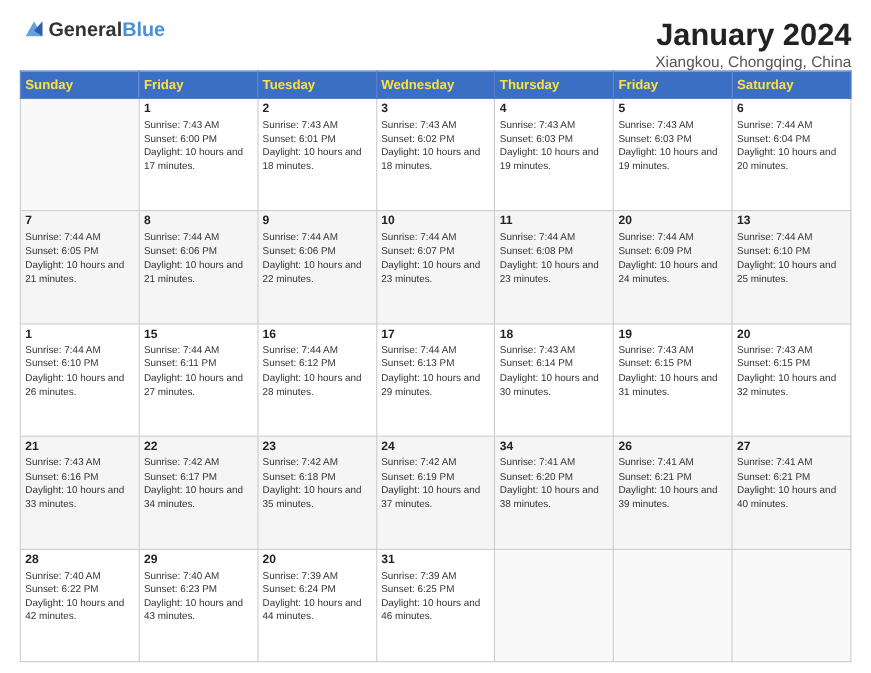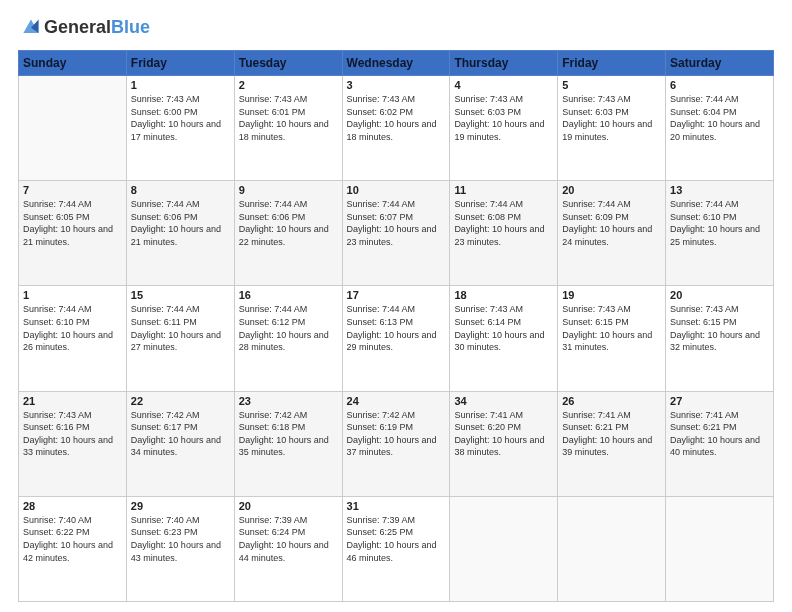--- a/index.html
+++ b/index.html
@@ -14,21 +14,21 @@
       width: 792px;
       height: 612px;
       padding: 16px 18px 10px 18px;
       display: flex;
       flex-direction: column;
     }
     .header {
       display: flex;
       justify-content: space-between;
       align-items: flex-start;
-      margin-bottom: 12px;
+      margin-bottom: 0;
     }
     .logo {
       display: flex;
       align-items: center;
       gap: 2px;
     }
     .logo-text-general {
       font-size: 18px;
       font-weight: bold;
       color: #333;
@@ -57,21 +57,21 @@
     }
     .calendar {
       flex: 1;
       border: 1px solid #ccc;
       border-collapse: collapse;
       width: 100%;
       table-layout: fixed;
     }
     .calendar thead tr th {
       background-color: #3a6fc4;
-      color: #0f172a;
+      color: #fde047;
       font-size: 12px;
       font-weight: bold;
       padding: 5px 4px;
       text-align: left;
       border: 1px solid #5580c8;
     }
     .calendar tbody tr td {
       border: 1px solid #ccc;
       vertical-align: top;
       padding: 3px 4px;
@@ -104,20 +104,24 @@
 <div class="page">
   <div class="header">
     <div class="logo">
       <svg class="logo-icon" viewBox="0 0 26 26" xmlns="http://www.w3.org/2000/svg">
         <polygon points="4,20 13,4 22,20" fill="#4a90d9" opacity="0.85"></polygon>
         <polygon points="13,14 22,4 22,20" fill="#2a60a9"></polygon>
       </svg>
       <span>
         <span class="logo-text-general">General</span><span class="logo-text-blue">Blue</span>
       </span>
+    </div>
+    <div class="title-area">
+      <div class="main-title">January 2024</div>
+      <div class="subtitle">Xiangkou, Chongqing, China</div>
     </div>
   </div>
 
   <table class="calendar">
     <thead>
       <tr>
         <th>Sunday</th>
         <th>Friday</th>
         <th>Tuesday</th>
         <th>Wednesday</th>

